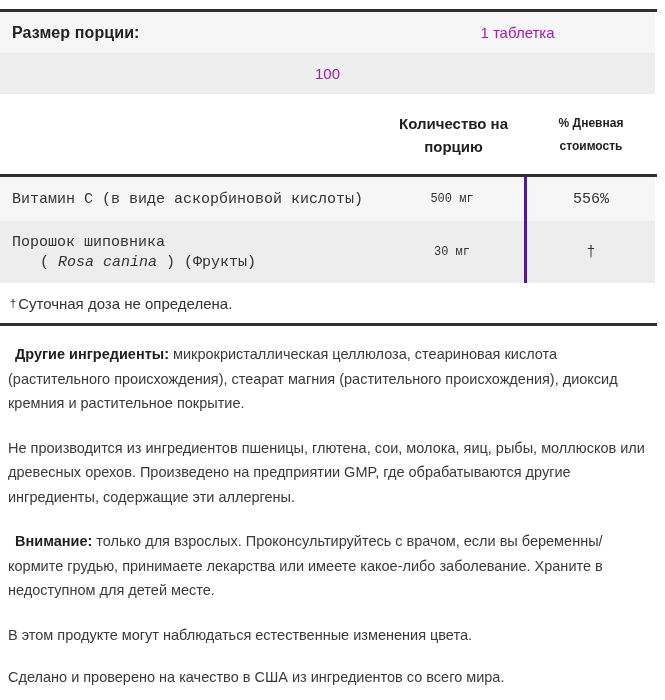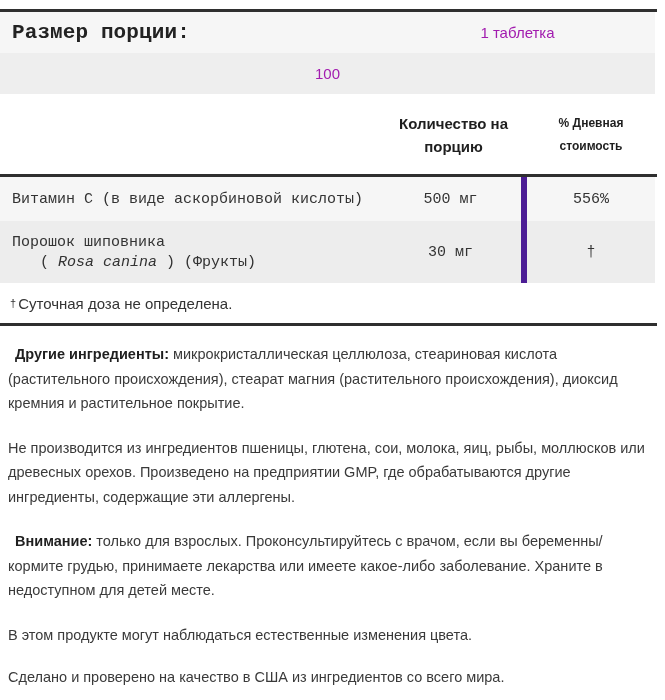--- a/index.html
+++ b/index.html
@@ -50,25 +50,24 @@
     align-items: center;
     width: 655px;
     height: 41px;
   }
   .srow.alt-light { background: #f6f6f6; }
   .srow.alt-dark  { background: #eeeeee; }
 
   .srow-label {
     flex: 0 0 380px;
     padding-left: 12px;
-    font-size: 21px;
+    font-size: 16px;
     font-weight: bold;
     color: #222222;
     letter-spacing: 0.1px;
-    font-family: Liberation Mono, monospace;
   }
   .srow-value {
     flex: 1 1 auto;
     text-align: center;
     font-size: 15px;
     color: #a21caf;
   }
 
   .gap-after-serving { height: 18px; background: #ffffff; }
 
@@ -122,23 +121,23 @@
     margin-top: 3px;
   }
   .ir-name em {
     font-style: italic;
   }
   .ir-amount {
     flex: 0 0 147px;
     display: flex;
     align-items: center;
     justify-content: center;
-    font-size: 15px;
-    color: #333333;
-    border-right: 6px solid #4c1d95;
+    font-size: 12px;
+    color: #333333;
+    border-right: 3px solid #4c1d95;
   }
   .ir-dv {
     flex: 0 0 128px;
     display: flex;
     align-items: center;
     justify-content: center;
     font-size: 15px;
     color: #333333;
   }
   .irow.r1 { height: 44px; }

